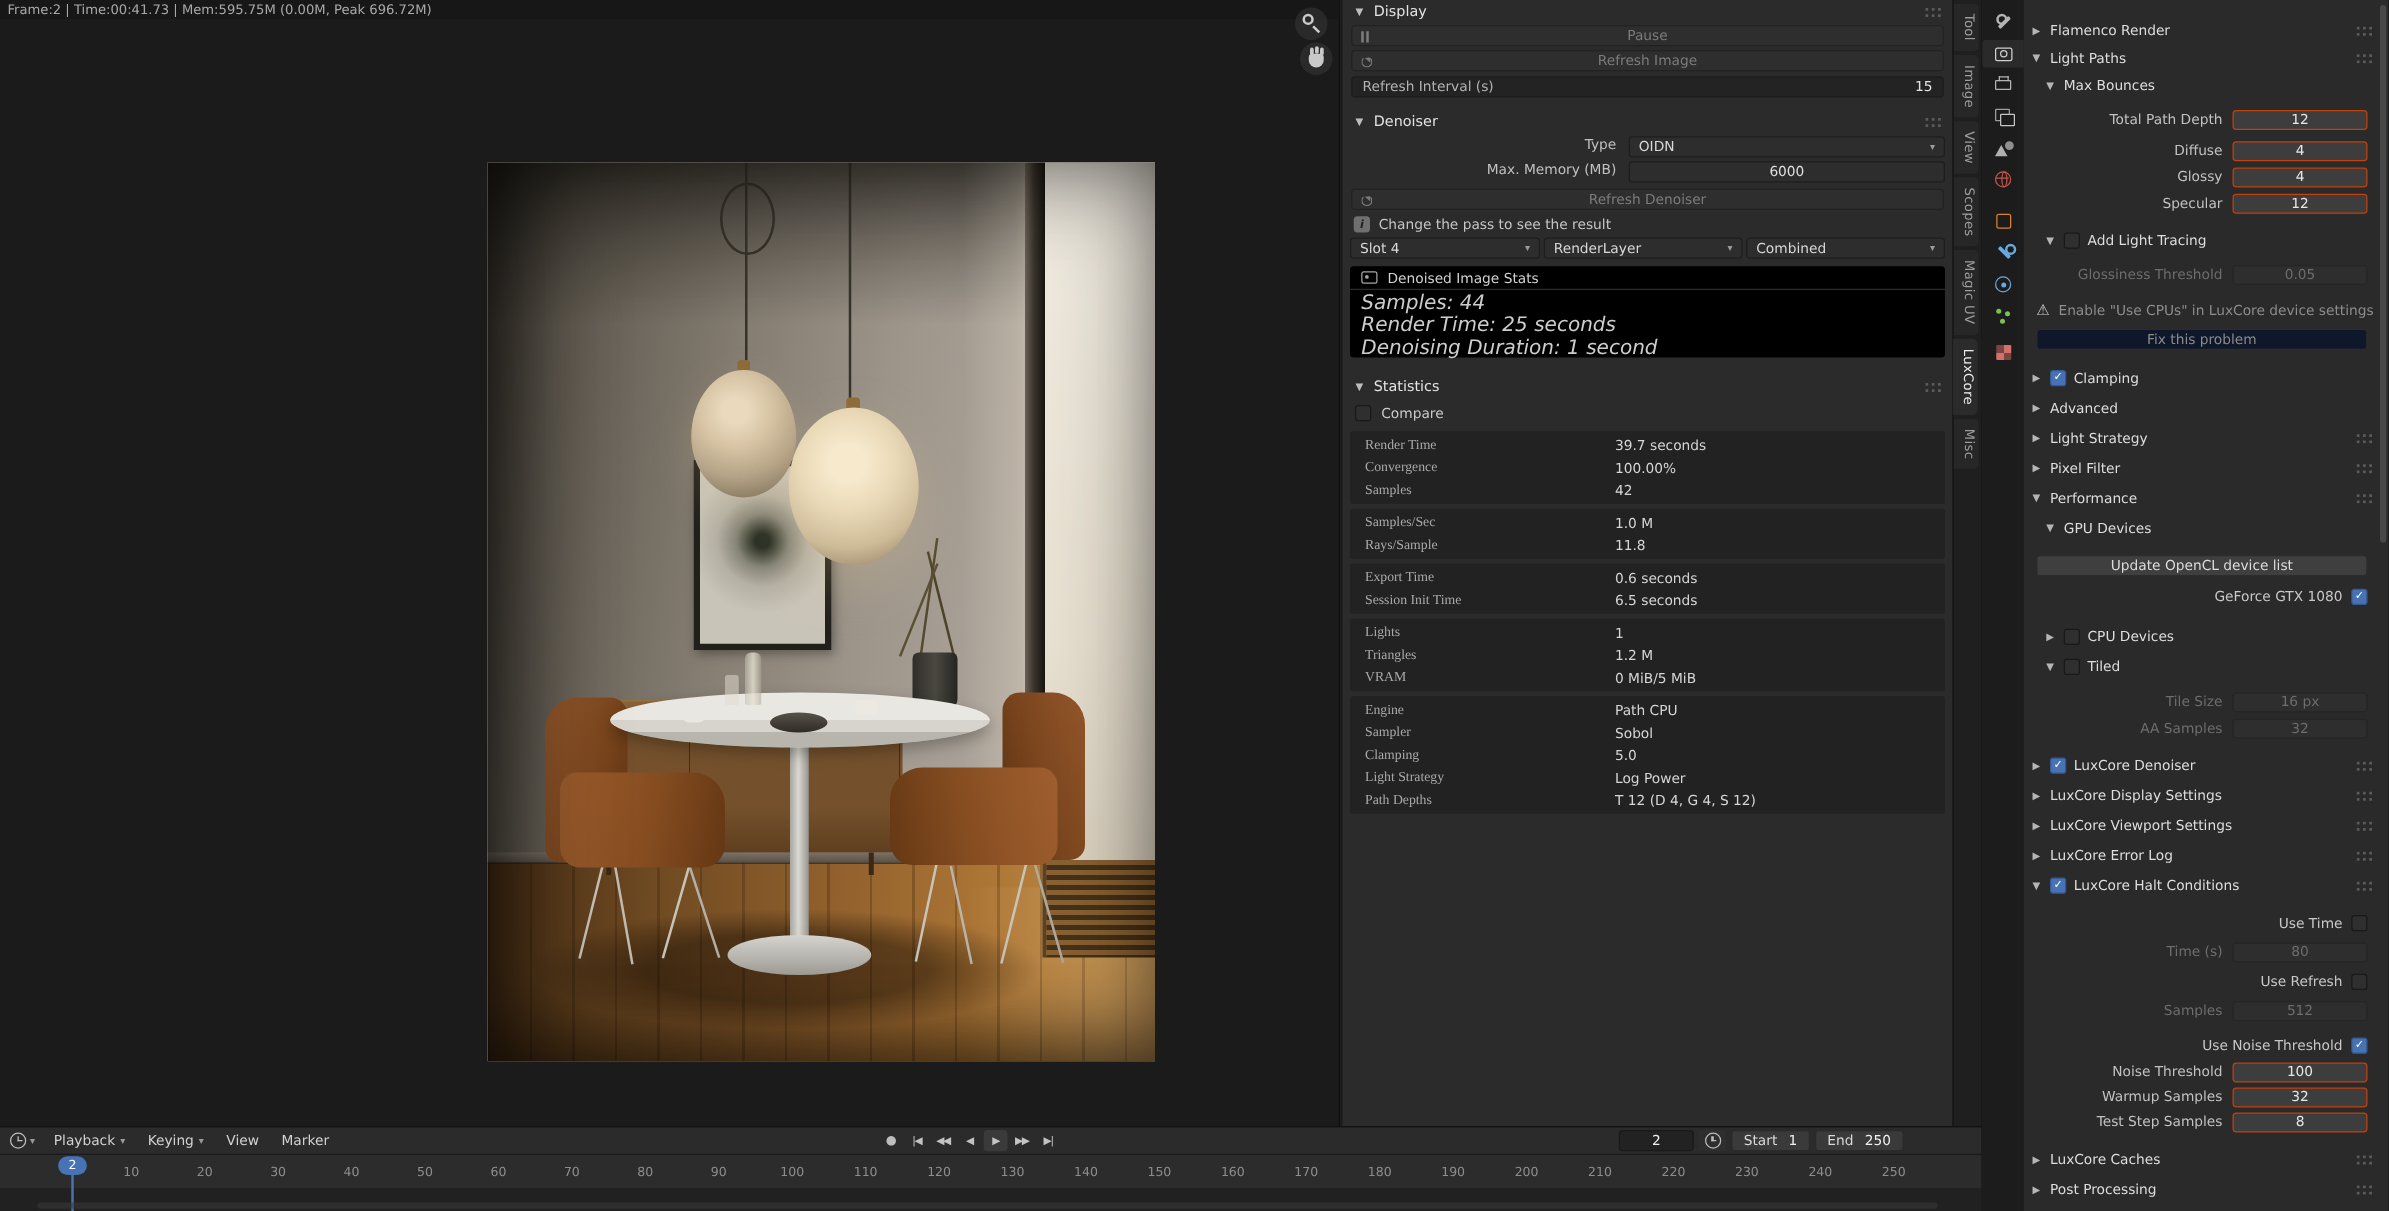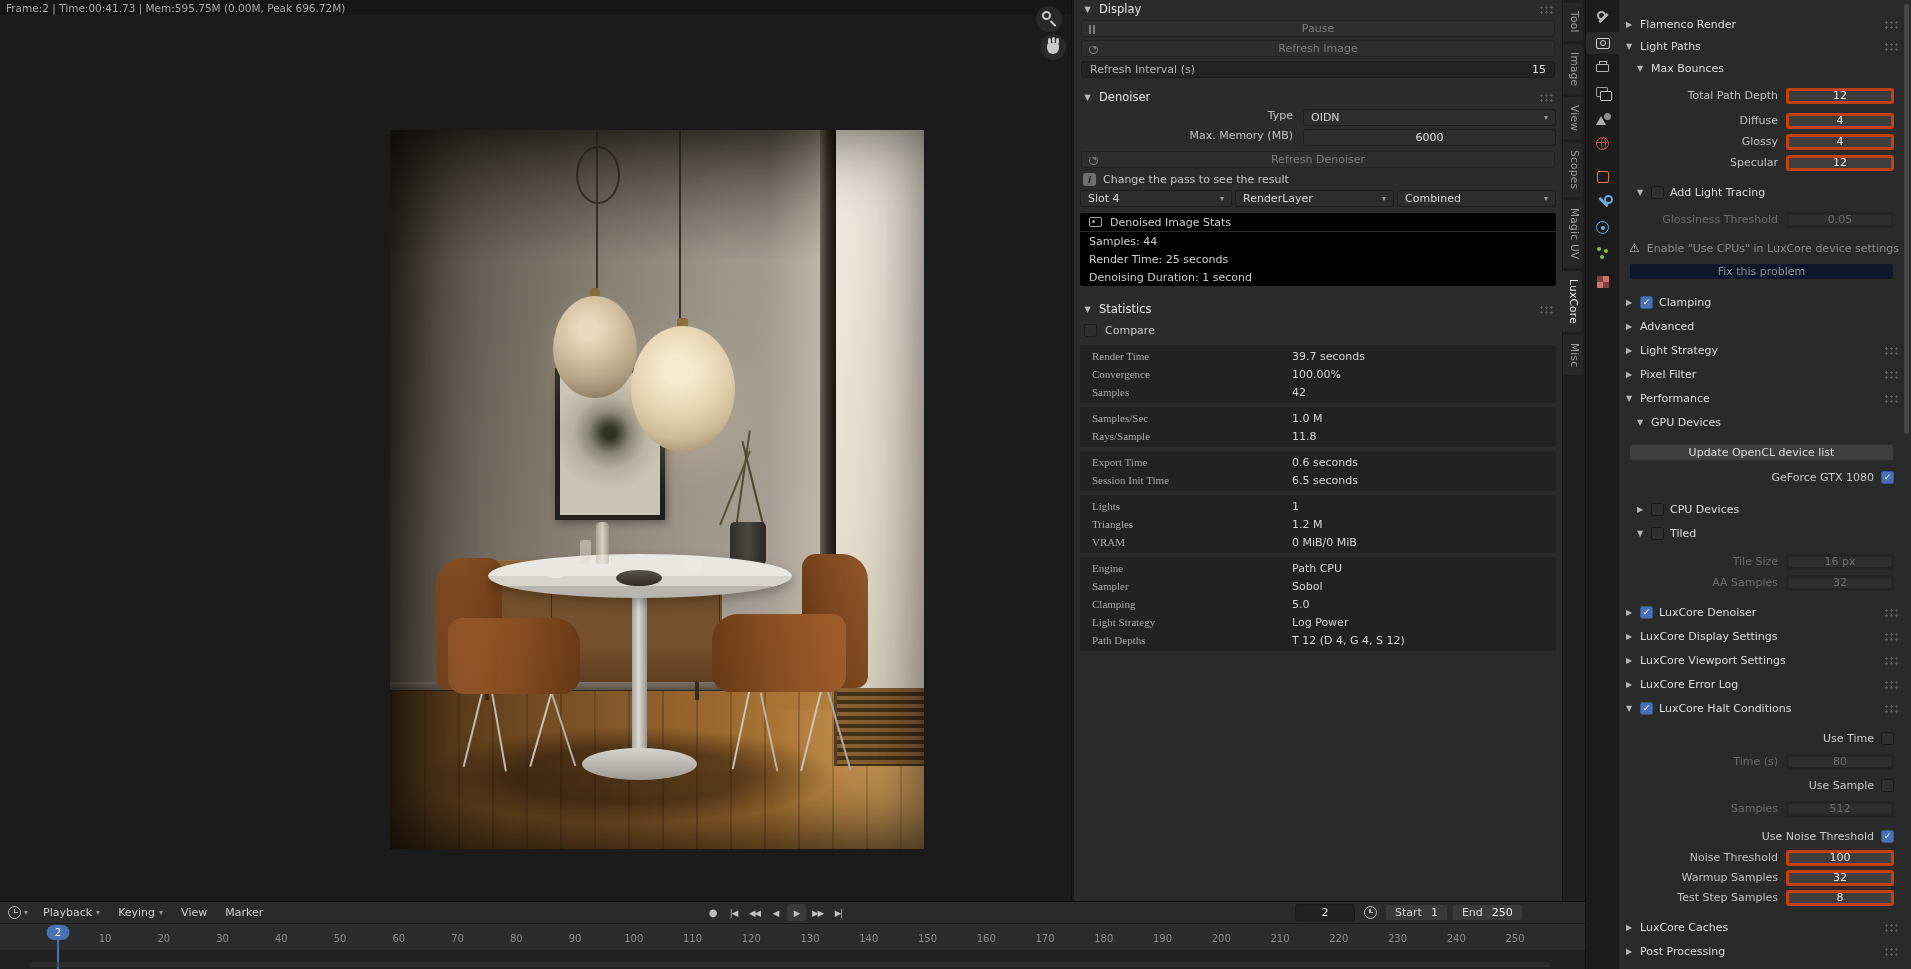--- a/index.html
+++ b/index.html
@@ -38,21 +38,21 @@
   .dropdown { height:17px; border-radius:3px; background:#2d2d2d; border:1px solid #1e1e1e; display:flex; align-items:center; padding:0 7px; color:#d8d8d8; font-size:11px; flex:1; }
   .dropdown .chev { margin-left:auto; font-size:8px; color:#9b9b9b; }
   .numfield { height:17px; border-radius:3px; background:#2d2d2d; border:1px solid #1e1e1e; display:flex; align-items:center; justify-content:center; color:#e0e0e0; font-size:11px; flex:1; }
   .info-row { display:flex; align-items:center; gap:7px; padding-left:3px; color:#c6c6c6; font-size:11px; }
   .info-ic { width:13px; height:13px; border-radius:3px; background:#6f6f6f; color:#1d1d1d; font-weight:bold; font-size:9px; display:flex; align-items:center; justify-content:center; font-style:italic; }
   .dd3 { display:flex; gap:3px; }
   .darkbox { background:#000000; border-radius:3px; }
   .dstats-head { display:flex; align-items:center; gap:8px; height:19px; padding:0 9px; color:#d2d2d2; font-size:11px; border-bottom:1px solid #2b2b2b; }
   .img-ic { width:13px; height:10px; border:1.4px solid #a5a5a5; border-radius:2px; position:relative; }
   .img-ic::after { content:""; position:absolute; left:2px; top:2px; width:3px; height:3px; border-radius:50%; background:#a5a5a5; }
-  .dstat-line { height:18px; display:flex; align-items:center; padding:0 9px; color:#cdcdcd; font-size:11px; }
+  .dstat-line { height:18px; display:flex; align-items:center; padding:0 9px; color:#cdcdcd; font-size:16px;font-style:italic; }
   .cb { width:13px; height:13px; border-radius:2.5px; background:#2f2f2f; border:1px solid #191919; flex:0 0 auto; }
   .cb.checked { background:#4772b3; border-color:#355a92; color:#fff; display:flex; align-items:center; justify-content:center; font-size:9px; }
   .cbrow { display:flex; align-items:center; gap:8px; padding-left:4px; color:#cacaca; font-size:11px; }
   .stat-box { background:#222; border-radius:2px; padding:2px 0; }
   .stat-row { display:flex; align-items:center; height:18px; padding-left:12px; font-size:11px; }
   .stat-row .sl { width:200px; color:#a9a9a9;font-family:Liberation Serif, serif; }
   .stat-row .sv { color:#d6d6d6; }
 
   
   #tabstrip { position:absolute; left:1562px; top:0; width:23px; height:901px; background:#1f1f1f; border-left:1px solid #151515; padding-top:3px; }
@@ -86,21 +86,21 @@
   .ic-part::before { content:""; position:absolute; left:2px; top:3px; width:4px; height:4px; border-radius:50%; background:#7ec14f; box-shadow:7px 2px 0 #7ec14f, 3px 8px 0 #7ec14f; }
   .ic-tex { width:12px; height:12px; margin:2px; background:repeating-conic-gradient(#d4706a 0% 25%, #7a4440 0% 50%); border-radius:1px; }
 
   #props-content { position:absolute; left:33px; top:0; width:285px; height:969px; overflow:hidden; font-size:11px; }
   #props-scroll { position:absolute; right:2px; top:4px; width:5px; height:430px; background:#474747; border-radius:3px; }
   .p-header { display:flex; align-items:center; gap:6px; height:20px; padding:0 5px; color:#dedede; }
   .p-header .arrow { font-size:8px; color:#b5b5b5; width:10px; text-align:center; }
   .p-sub { padding-left:16px; }
   .p-row { display:flex; align-items:center; height:19px; padding-right:10px; }
   .plbl { width:140px; text-align:right; padding-right:8px; color:#c2c2c2; white-space:nowrap;margin-left:27px; }
-  .pnum { flex:1; height:16px; border-radius:3px; background:#3d3d3d; border:3px solid #c2410c; display:flex; align-items:center; justify-content:center; color:#e6e6e6; }
+  .pnum { flex:1; height:16px; border-radius:3px; background:#3d3d3d; border:1px solid #c2410c; display:flex; align-items:center; justify-content:center; color:#e6e6e6; }
   .grayed .plbl { color:#6d6d6d; }
   .grayed .pnum { background:#2e2e2e; border-color:#252525; color:#6d6d6d; }
   .pbtn { margin:0 10px; height:17px; border-radius:3px; background:#3f3f3f; border:1px solid #2c2c2c; color:#dcdcdc; display:flex; align-items:center; justify-content:center; }
   .pbtn.disabled { background:#0f172a; color:#8b8b8b; }
   .warnrow { display:flex; align-items:center; gap:7px; padding-left:10px; color:#8d8d8d; height:18px; }
   .warn-ic { color:#c9c9c9; font-size:12px; }
   .cbright { display:flex; align-items:center; justify-content:flex-end; gap:7px; padding-right:10px; height:16px; color:#c8c8c8; }
 
   
   #timeline { position:absolute; left:0; top:901px; width:1585px; height:68px; background:#232323; border-top:1px solid #0e0e0e; }
@@ -334,21 +334,21 @@
       <div class="stat-row">
           <span class="sl">Lights</span>
           <span class="sv">1</span>
         </div>
       <div class="stat-row">
           <span class="sl">Triangles</span>
           <span class="sv">1.2 M</span>
         </div>
       <div class="stat-row">
           <span class="sl">VRAM</span>
-          <span class="sv">0 MiB/0 MiB</span>
+          <span class="sv">0 MiB/5 MiB</span>
         </div>
     </div>
     <div class="stat-box mt4">
       <div class="stat-row">
           <span class="sl">Engine</span>
           <span class="sv">Path CPU</span>
         </div>
       <div class="stat-row">
           <span class="sl">Sampler</span>
           <span class="sv">Sobol</span>
@@ -552,21 +552,21 @@
       </div>
       <div class="cbright mt12">
         <span>Use Time</span>
         <span class="cb"></span>
       </div>
       <div class="p-row grayed mt6">
         <span class="plbl">Time (s)</span>
         <span class="pnum">80</span>
       </div>
       <div class="cbright mt6">
-        <span>Use Sample</span>
+        <span>Use Refresh</span>
         <span class="cb"></span>
       </div>
       <div class="p-row grayed mt6">
         <span class="plbl">Samples</span>
         <span class="pnum">512</span>
       </div>
       <div class="cbright mt10">
         <span>Use Noise Threshold</span>
         <span class="cb checked">
             <span>✓</span>

